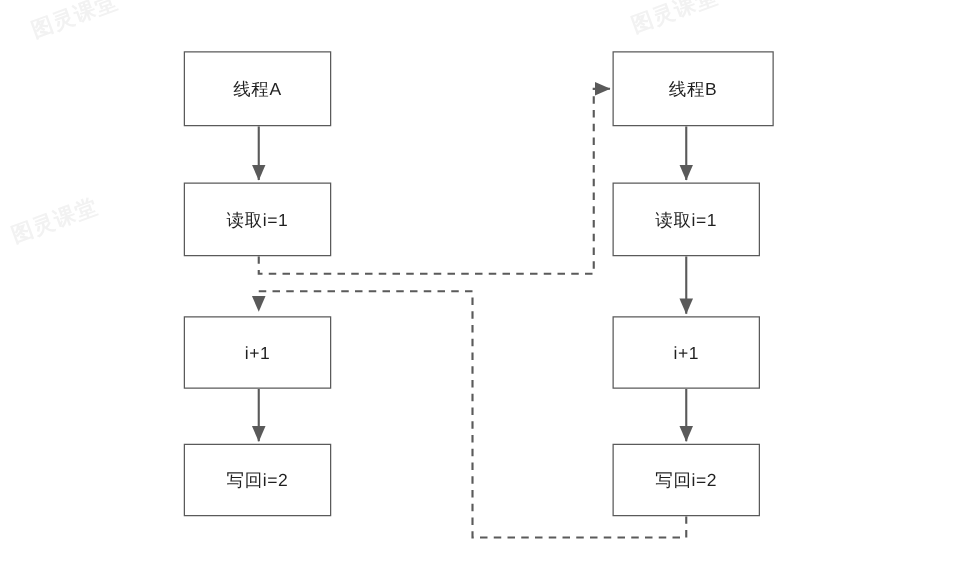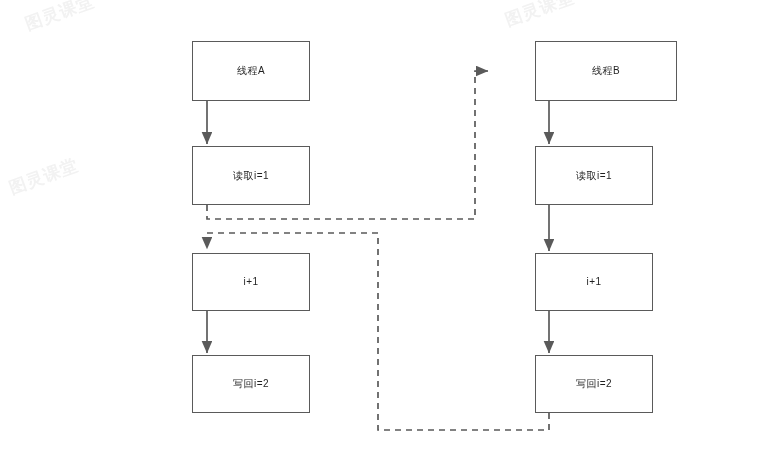--- a/index.html
+++ b/index.html
@@ -32,23 +32,22 @@
   }
   .node {
     position: absolute;
     box-sizing: border-box;
     border: 1.6px solid #5a5a5a;
     background: #ffffff;
     display: flex;
     align-items: center;
     justify-content: center;
     color: #1f1f1f;
-    font-size: 10px;
+    font-size: 14px;
     letter-spacing: 0.5px;
-    margin-left: 45px;
   }
   .node-label {
     display: block;
     line-height: 1;
   }
   svg.edges {
     position: absolute;
     left: 0;
     top: 0;
     width: 780px;
@@ -87,21 +86,21 @@
       </div>
       <div class="node" style="left: 147px; top: 146px; width: 118px; height: 59px; border-color: rgb(90, 90, 90); color: rgb(31, 31, 31);">
         <span class="node-label">读取i=1</span>
       </div>
       <div class="node" style="left: 147px; top: 253px; width: 118px; height: 58px; border-color: rgb(90, 90, 90); color: rgb(31, 31, 31);">
         <span class="node-label">i+1</span>
       </div>
       <div class="node" style="left: 147px; top: 355px; width: 118px; height: 58px; border-color: rgb(90, 90, 90); color: rgb(31, 31, 31);">
         <span class="node-label">写回i=2</span>
       </div>
-      <div class="node" style="left: 490px; top: 41px; width: 142px; height: 60px; border-color: rgb(90, 90, 90); color: rgb(31, 31, 31);">
+      <div class="node" style="left: 490px; top: 41px; width: 129px; height: 60px; border-color: rgb(90, 90, 90); color: rgb(31, 31, 31);">
         <span class="node-label">线程B</span>
       </div>
       <div class="node" style="left: 490px; top: 146px; width: 118px; height: 59px; border-color: rgb(90, 90, 90); color: rgb(31, 31, 31);">
         <span class="node-label">读取i=1</span>
       </div>
       <div class="node" style="left: 490px; top: 253px; width: 118px; height: 58px; border-color: rgb(90, 90, 90); color: rgb(31, 31, 31);">
         <span class="node-label">i+1</span>
       </div>
       <div class="node" style="left: 490px; top: 355px; width: 118px; height: 58px; border-color: rgb(90, 90, 90); color: rgb(31, 31, 31);">
         <span class="node-label">写回i=2</span>

